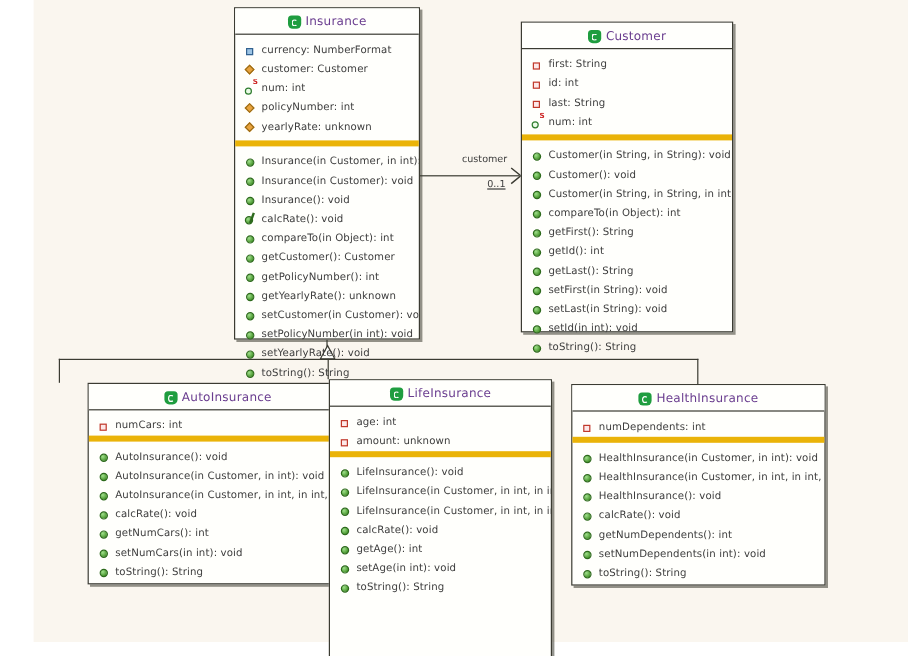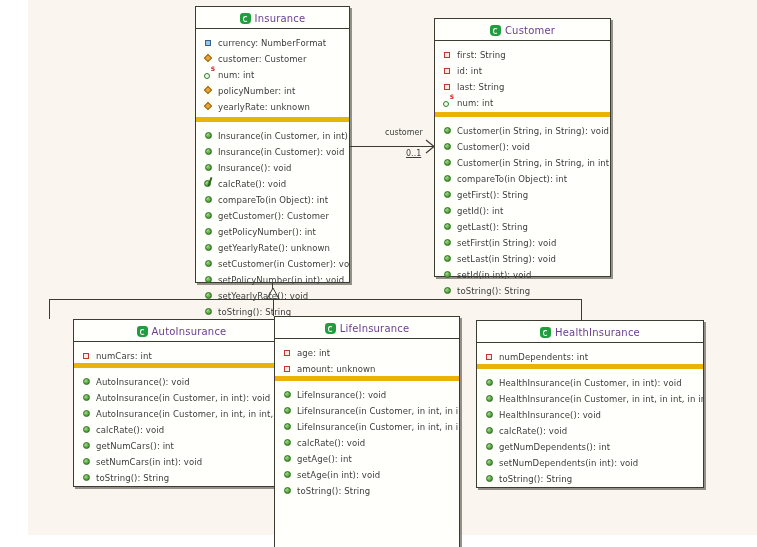--- a/index.html
+++ b/index.html
@@ -311,21 +311,21 @@
       <div class="uml-row"><span class="mi mi-meth-pub"></span><span class="txt">LifeInsurance(): void</span></div>
       <div class="uml-row"><span class="mi mi-meth-pub"></span><span class="txt">LifeInsurance(in Customer, in int, in int): void</span></div>
       <div class="uml-row"><span class="mi mi-meth-pub"></span><span class="txt">LifeInsurance(in Customer, in int, in int): void</span></div>
       <div class="uml-row"><span class="mi mi-meth-pub"></span><span class="txt">calcRate(): void</span></div>
       <div class="uml-row"><span class="mi mi-meth-pub"></span><span class="txt">getAge(): int</span></div>
       <div class="uml-row"><span class="mi mi-meth-pub"></span><span class="txt">setAge(in int): void</span></div>
       <div class="uml-row"><span class="mi mi-meth-pub"></span><span class="txt">toString(): String</span></div>
     </div>
   </div>
 
-  <div class="uml-class" style="left:448px; top:320px; width:228px; height:168px;">
+  <div class="uml-class" style="left:448px; top:320px; width:212px; height:168px;">
     <div class="uml-header">
       <span class="cls-icon"></span><span class="cls-name">HealthInsurance</span>
     </div>
     <div class="uml-section attrs" style="height:26px;">
       <div class="uml-row"><span class="mi mi-attr-priv"></span><span class="txt">numDependents: int</span></div>
     </div>
     <div class="uml-section">
       <div class="uml-row"><span class="mi mi-meth-pub"></span><span class="txt">HealthInsurance(in Customer, in int): void</span></div>
       <div class="uml-row"><span class="mi mi-meth-pub"></span><span class="txt">HealthInsurance(in Customer, in int, in int, in int): void</span></div>
       <div class="uml-row"><span class="mi mi-meth-pub"></span><span class="txt">HealthInsurance(): void</span></div>

